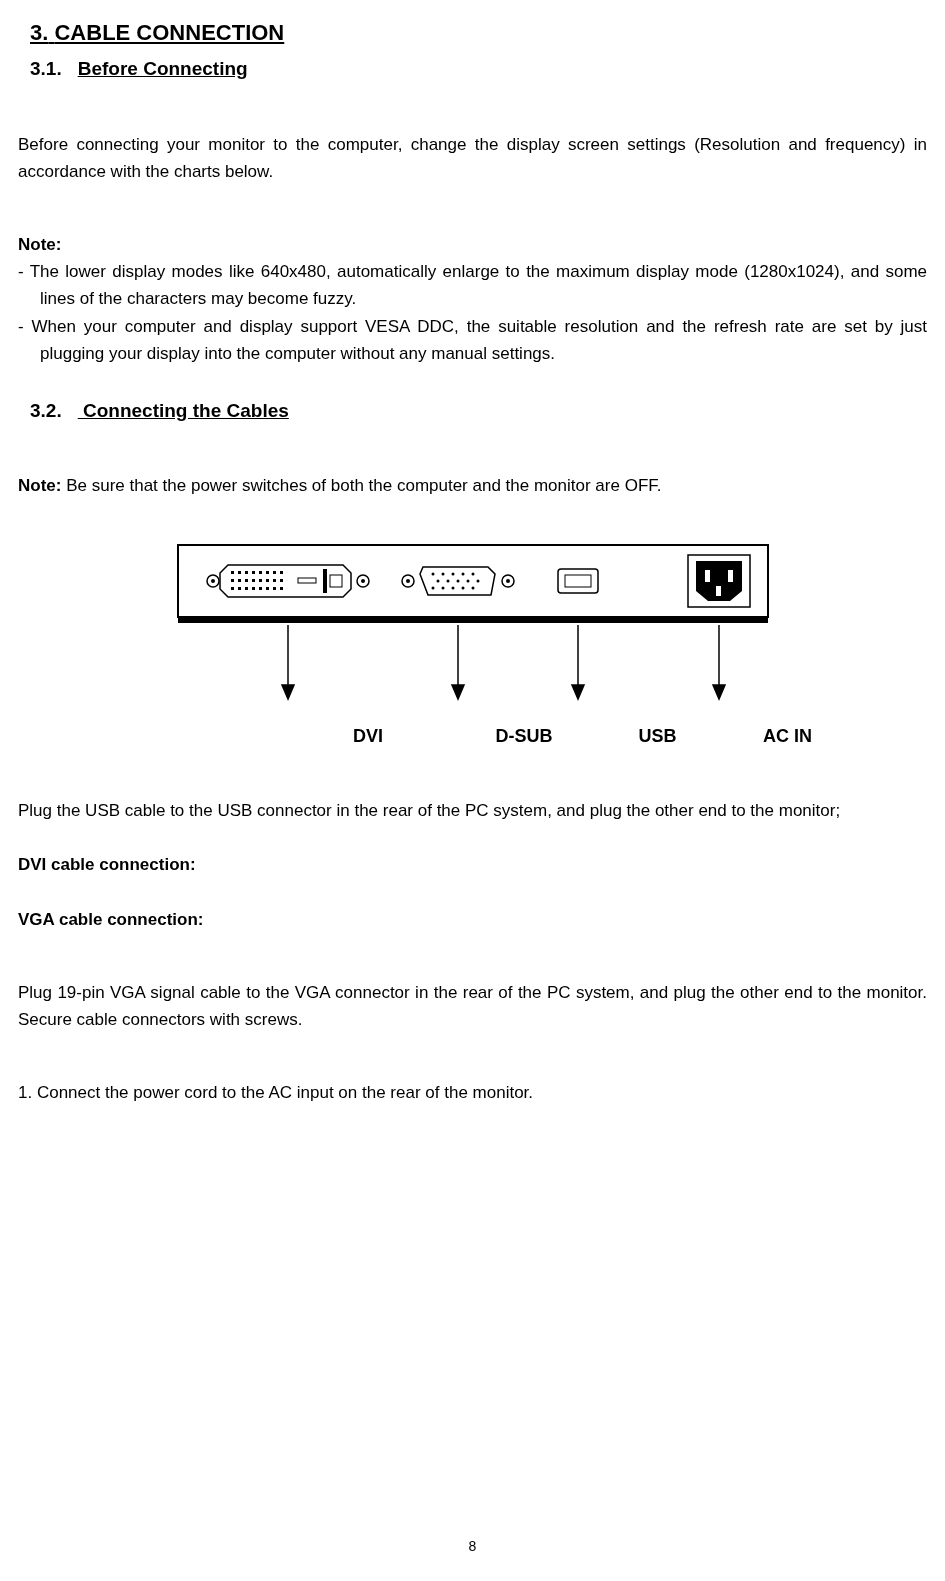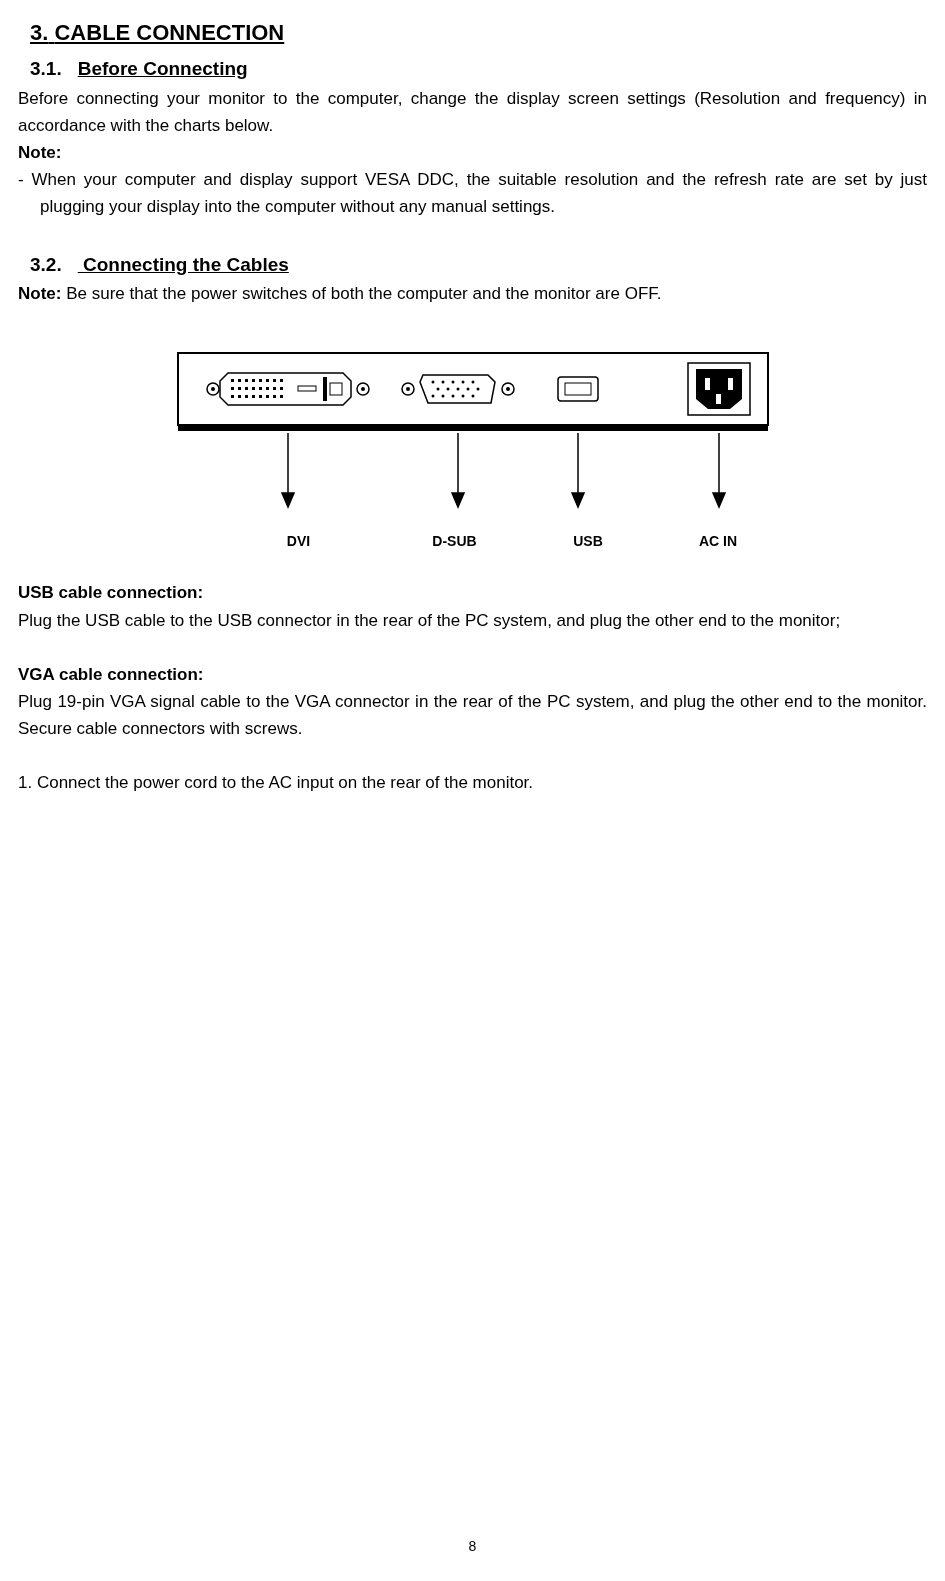--- a/index.html
+++ b/index.html
@@ -33,20 +33,21 @@
     }
     .subsection-title .num {
       margin-right: 16px;
     }
     .subsection-title .text {
       text-decoration: underline;
     }
     .body-text {
       text-align: justify;
       margin-bottom: 0;
+      margin-top: 46px;
     }
     .note-label {
       font-weight: bold;
     }
     .bullet-list {
       list-style: none;
       padding-left: 0;
     }
     .bullet-list li {
       text-align: justify;
@@ -65,23 +66,23 @@
       margin-top: 38px;
       margin-bottom: 18px;
       text-align: center;
     }
     .panel-svg {
       display: block;
       margin: 0 auto;
     }
     .port-labels {
       display: flex;
-      justify-content: flex-start;
-      font-weight: bold;
-      font-size: 14px;
+      justify-content: center;
+      font-weight: bold;
+      font-size: 18px;
       margin-top: 10px;
       padding-left: 198px;
     }
     .port-labels span:nth-child(1) { width: 165px; text-align: center; }
     .port-labels span:nth-child(2) { width: 147px; text-align: center; }
     .port-labels span:nth-child(3) { width: 120px; text-align: center; }
     .port-labels span:nth-child(4) { width: 140px; text-align: center; }
     .conn-heading {
       font-weight: bold;
       margin-top: 0;
@@ -108,20 +109,21 @@
 
 <div class="subsection-title">
   <span class="num">3.1.</span><span class="text">Before Connecting</span>
 </div>
 
 <p class="body-text">Before connecting your monitor to the computer, change the display screen settings (Resolution and frequency) in accordance with the charts below.</p>
 
 <p class="body-text"><span class="note-label">Note:</span></p>
 
 <ul class="bullet-list">
+  <li>The lower display modes like 640x480, automatically enlarge to the maximum display mode (1280x1024), and some lines of the characters may become fuzzy.</li>
   <li>When your computer and display support VESA DDC, the suitable resolution and the refresh rate are set by just plugging your display into the computer without any manual settings.</li>
 </ul>
 
 <div class="spacer"></div>
 
 <div class="subsection-title">
   <span class="num">3.2.</span><span class="text"> Connecting the Cables</span>
 </div>
 
 <p class="body-text"><span class="note-label">Note:</span><span> Be sure that the power switches of both the computer and the monitor are OFF.</span></p>
@@ -224,25 +226,25 @@
 
   <div class="port-labels">
     <span>DVI</span>
     <span>D-SUB</span>
     <span>USB</span>
     <span>AC IN</span>
   </div>
 </div>
 
 <div class="section-block">
-  <p class="conn-heading">USB cable connection:</p>
   <p class="body-text">Plug the USB cable to the USB connector in the rear of the PC system, and plug the other end to the monitor;</p>
 </div>
 
 <div class="section-block">
+  <p class="conn-heading">DVI cable connection:</p>
 </div>
 
 <div class="section-block">
   <p class="conn-heading">VGA cable connection:</p>
   <p class="body-text">Plug 19-pin VGA signal cable to the VGA connector in the rear of the PC system, and plug the other end to the monitor.   Secure cable connectors with screws.</p>
 </div>
 
 <div class="section-block">
   <p class="body-text">1. Connect the power cord to the AC input on the rear of the monitor.</p>
 </div>

